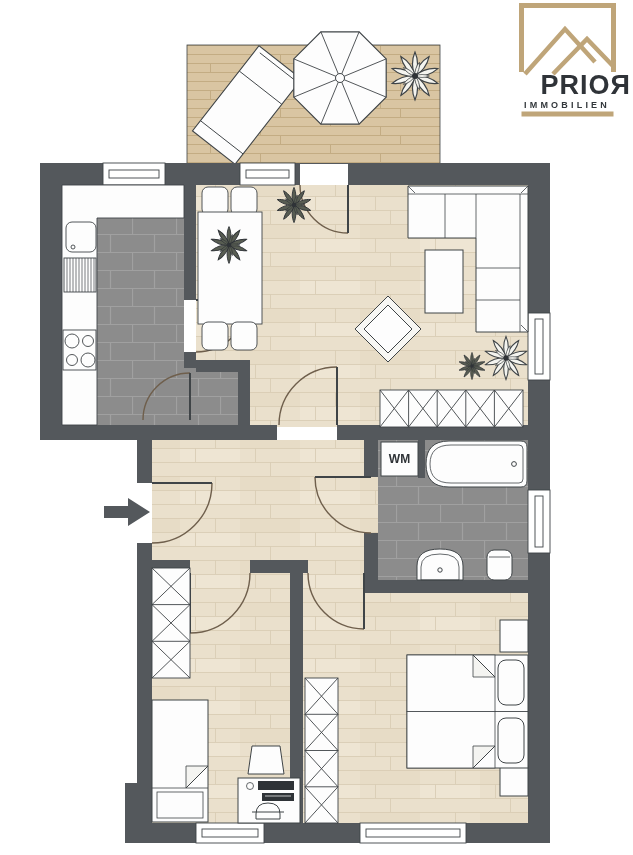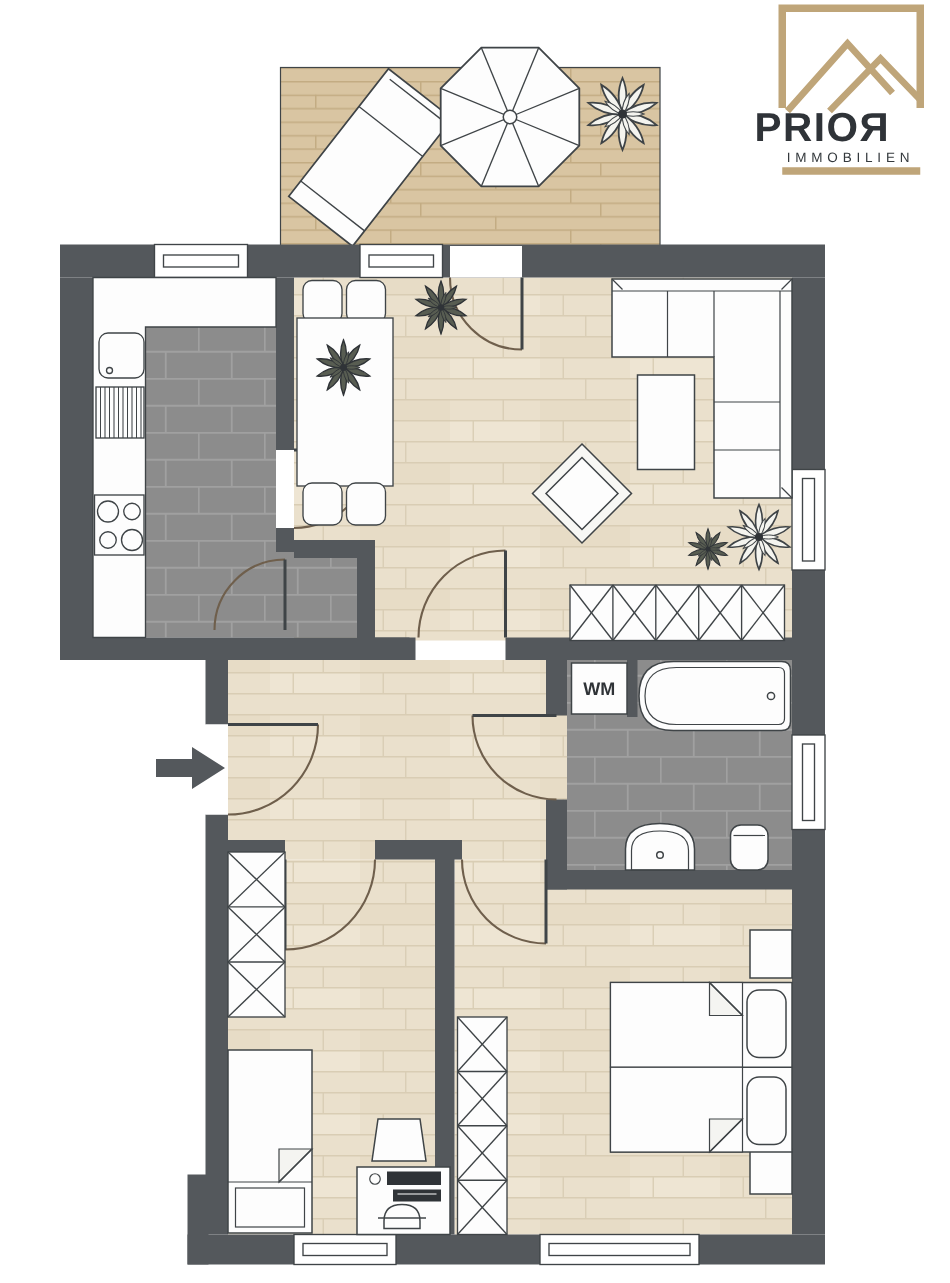--- a/index.html
+++ b/index.html
@@ -2,24 +2,24 @@
 <html><head>
 <meta charset="utf-8">
 <style>
   html,body{margin:0;padding:0;background:#ffffff;}
   .stage{position:relative;width:633px;height:855px;background:#ffffff;overflow:hidden;
          font-family:"Liberation Sans", sans-serif;}
   .plan-svg{position:absolute;left:0;top:0;}
   
   .logo{position:absolute;left:503px;top:0;width:128px;height:125px;}
   .logo svg{position:absolute;left:0;top:0;}
-  .logo-brand{position:absolute;left:0;top:72px;width:128px;text-align:left;
+  .logo-brand{position:absolute;left:0;top:72px;width:128px;text-align:right;
               font-size:27px;font-weight:600;letter-spacing:1px;color:#2f3338;line-height:1.0;}
   .logo-tagline{position:absolute;left:0;top:100px;width:128px;text-align:center;
-              font-size:9px;font-weight:400;letter-spacing:3.2px;color:#33383c;}
+              font-size:9px;font-weight:700;letter-spacing:3.2px;color:#33383c;}
   .wm-text{font-family:"Liberation Sans",sans-serif;font-size:12px;font-weight:700;fill:#2f3337;}
 </style>
 </head>
 <body>
 
 <div class="stage">
 
 <svg class="plan-svg" width="633" height="855" viewBox="0 0 633 855">
   <defs>
     <pattern id="patWood" width="120" height="42" patternUnits="userSpaceOnUse">

